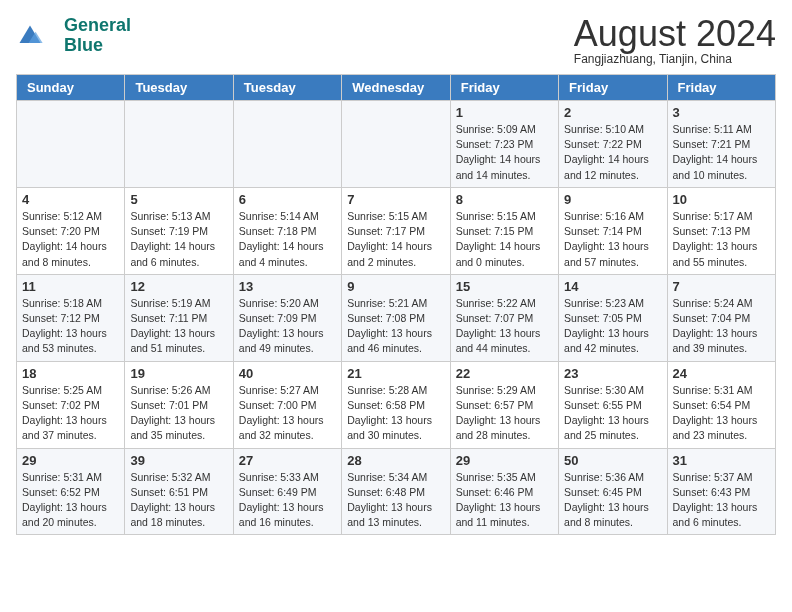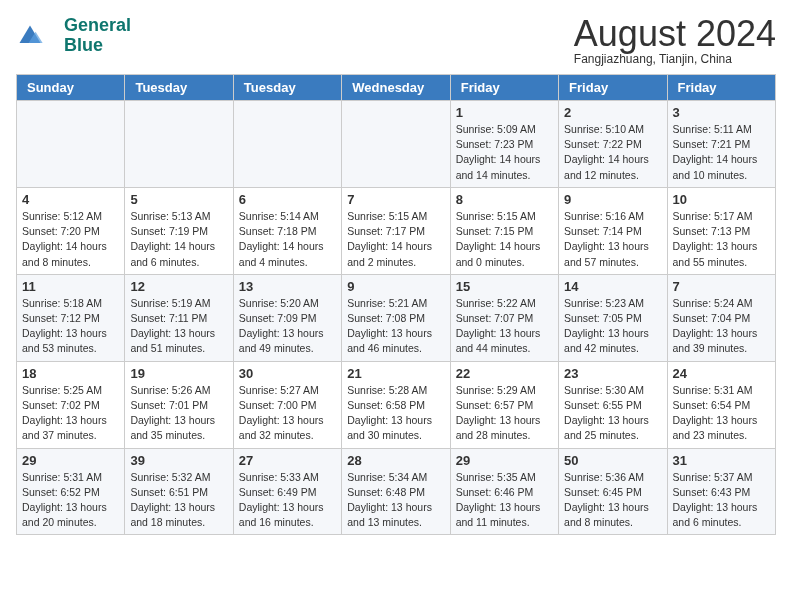--- a/index.html
+++ b/index.html
@@ -206,21 +206,21 @@
       <tr>
         <td>
           <span class="day-number">18</span>
           <div class="day-info">Sunrise: 5:25 AM<br>Sunset: 7:02 PM<br>Daylight: 13 hours<br>and 37 minutes.</div>
         </td>
         <td>
           <span class="day-number">19</span>
           <div class="day-info">Sunrise: 5:26 AM<br>Sunset: 7:01 PM<br>Daylight: 13 hours<br>and 35 minutes.</div>
         </td>
         <td>
-          <span class="day-number">30</span>
+          <span class="day-number">40</span>
           <div class="day-info">Sunrise: 5:27 AM<br>Sunset: 7:00 PM<br>Daylight: 13 hours<br>and 32 minutes.</div>
         </td>
         <td>
           <span class="day-number">21</span>
           <div class="day-info">Sunrise: 5:28 AM<br>Sunset: 6:58 PM<br>Daylight: 13 hours<br>and 30 minutes.</div>
         </td>
         <td>
           <span class="day-number">22</span>
           <div class="day-info">Sunrise: 5:29 AM<br>Sunset: 6:57 PM<br>Daylight: 13 hours<br>and 28 minutes.</div>
         </td>

